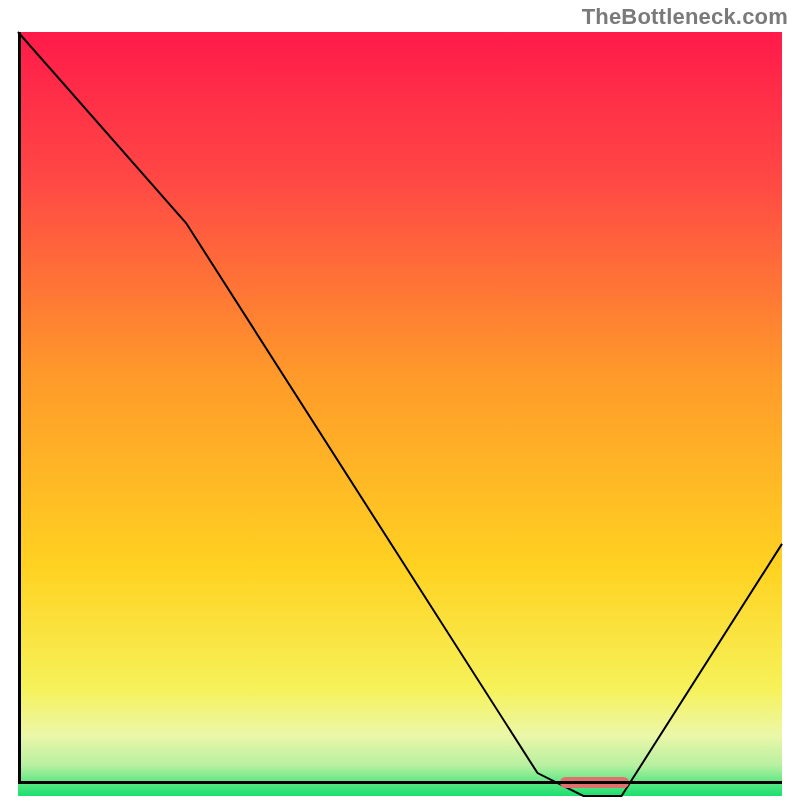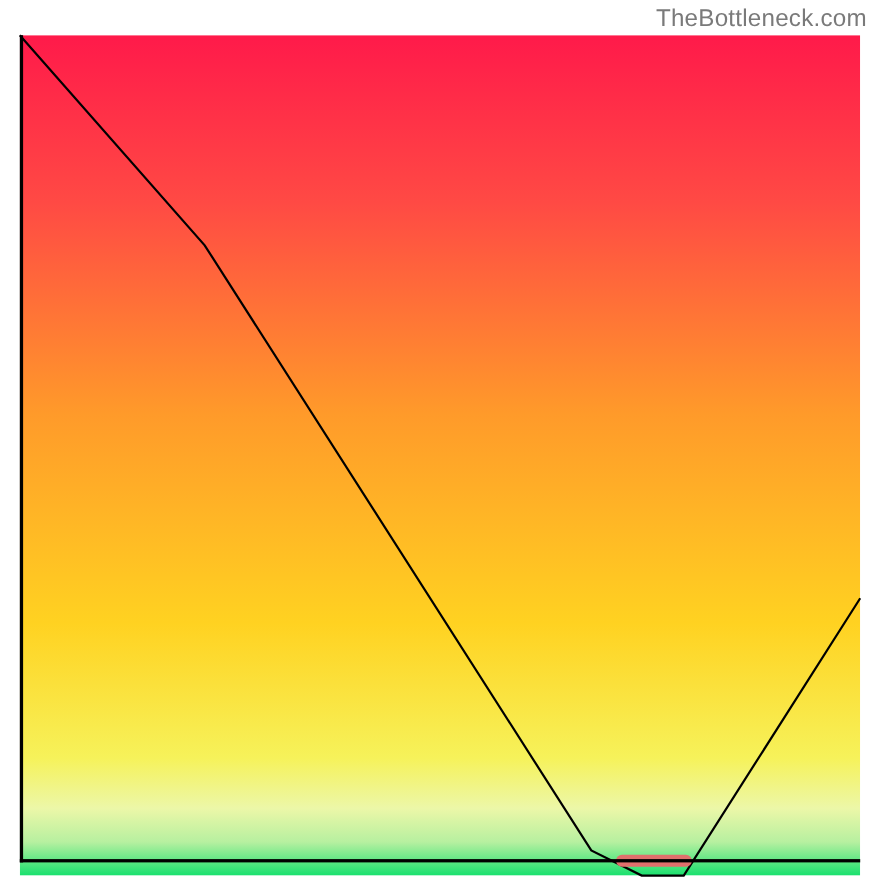--- a/index.html
+++ b/index.html
@@ -14,21 +14,21 @@
   .container {
     position: relative;
     width: 800px;
     height: 800px;
   }
   .watermark {
     position: absolute;
     top: 4px;
     right: 12px;
     font-size: 22px;
-    font-weight: 400;
+    font-weight: 700;
     color: #7a7a7a;
     letter-spacing: 0.2px;
   }
   .plot-area {
     position: absolute;
     left: 18px;
     top: 32px;
     width: 764px;
     height: 752px;
   }

